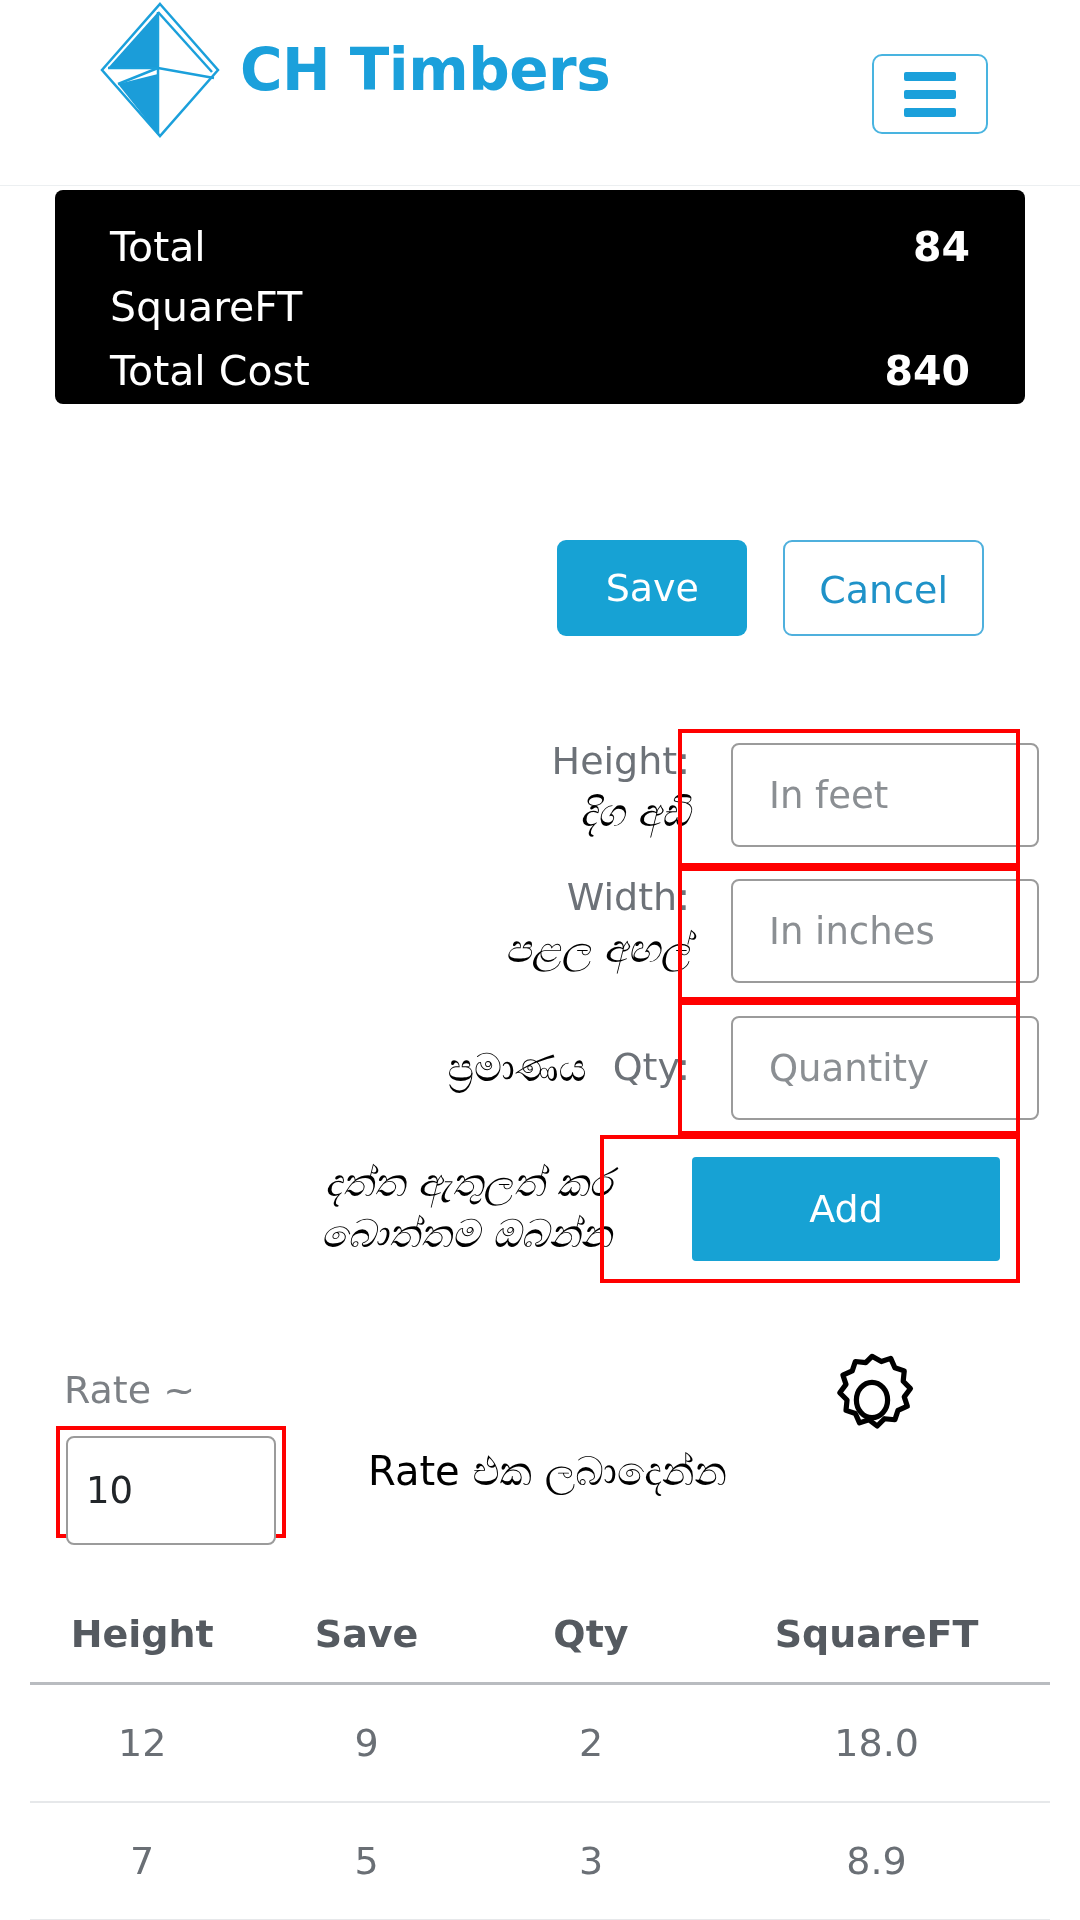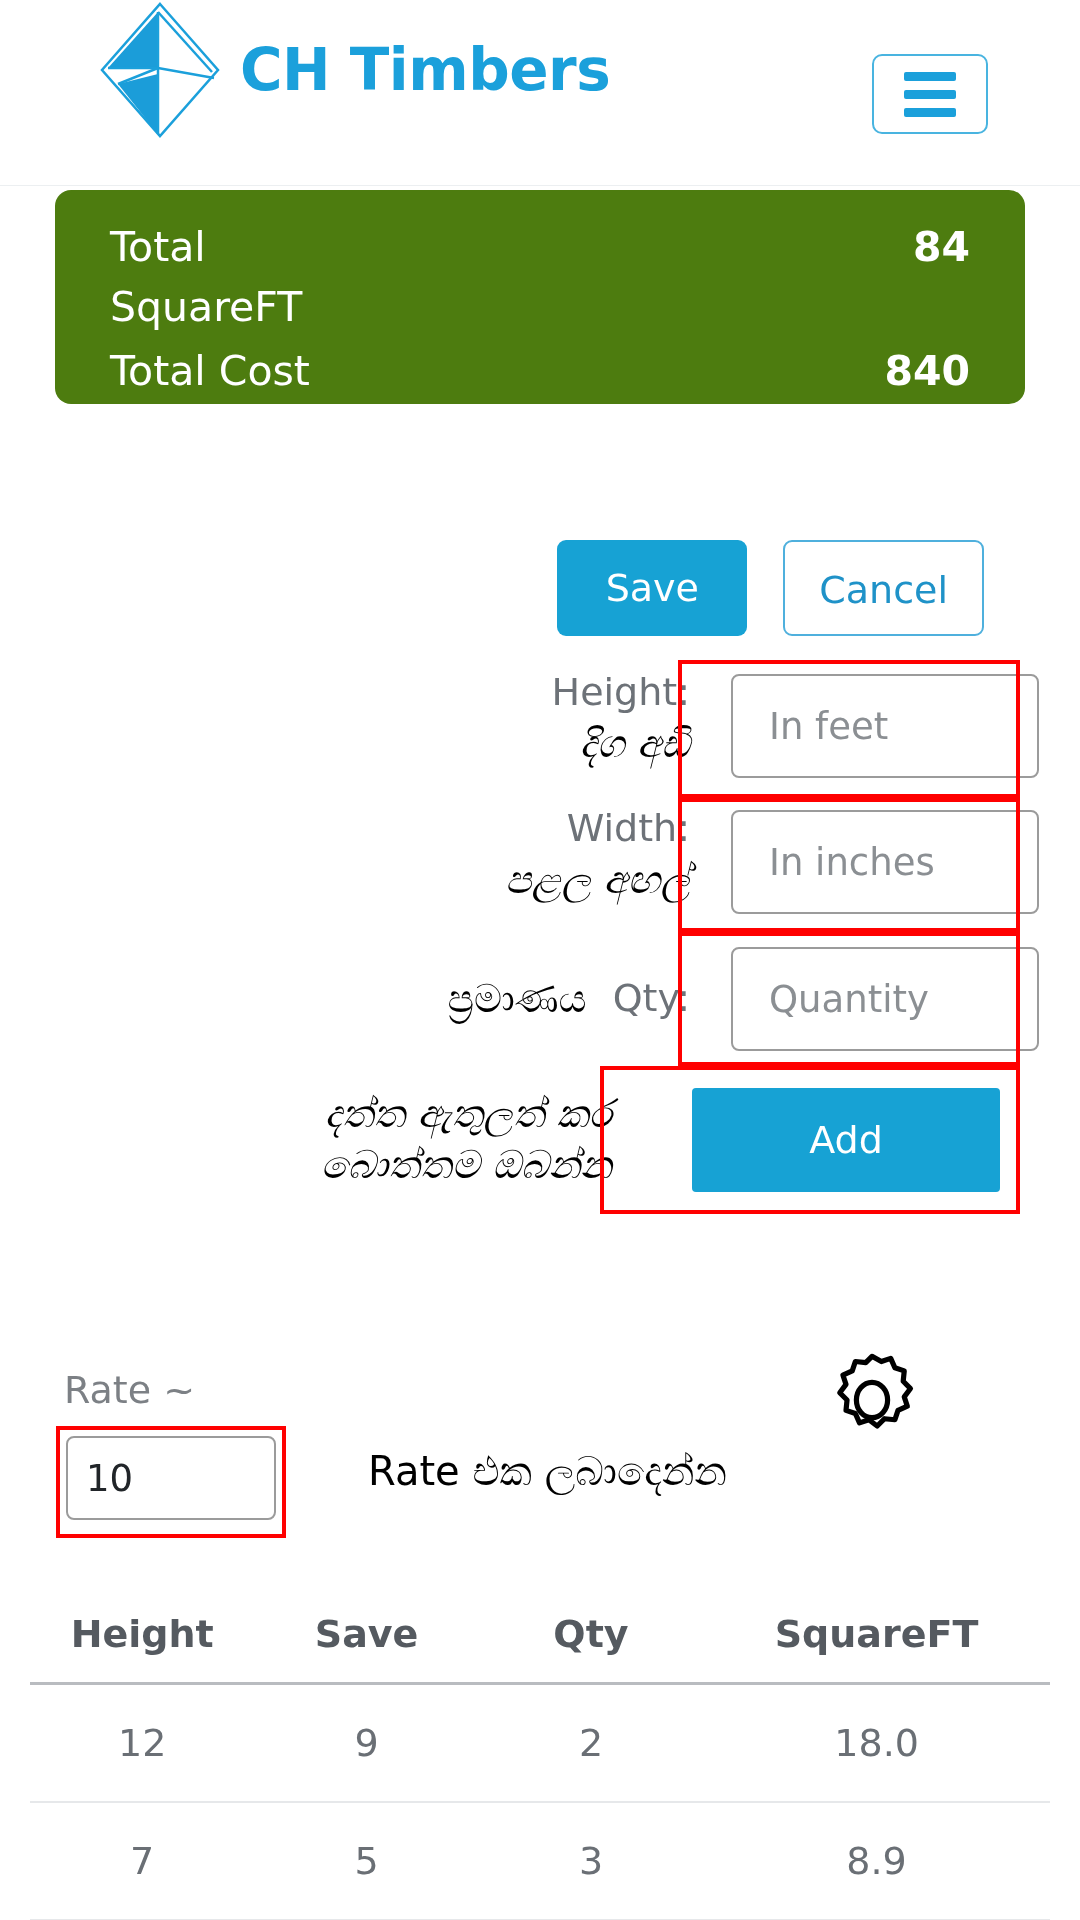--- a/index.html
+++ b/index.html
@@ -69,22 +69,22 @@
     border-radius: 2px;
   }
 
   
   .summary-card {
     position: absolute;
     left: 55px;
     top: 190px;
     width: 970px;
     height: 214px;
-    background: #4d7c0f;
-    border-radius: 16px;
+    background: #000000;
+    border-radius: 8px;
     box-sizing: border-box;
     padding: 28px 55px 0 55px;
     color: #ffffff;
   }
   .sum-row {
     display: flex;
     justify-content: space-between;
     align-items: flex-start;
     font-size: 41px;
     font-weight: 400;
@@ -122,21 +122,21 @@
     background: #ffffff;
     color: #1f92c8;
     border: 2px solid #4fb0dd;
     min-width: 190px;
     text-align: center;
   }
 
   
   .form-area {
     position: absolute;
-    top: 660px;
+    top: 729px;
     left: 0;
     width: 1056px;
   }
   .frow {
     position: relative;
     display: flex;
     align-items: flex-start;
     justify-content: flex-end;
     margin-bottom: 0;
   }
@@ -220,21 +220,21 @@
     width: 230px;
     height: 112px;
     border: 4px solid #ff0000;
     box-sizing: border-box;
   }
   .rate-input {
     position: absolute;
     left: 66px;
     top: 68px;
     width: 210px;
-    height: 84px;
+    height: 109px;
     border: 2px solid #9b9b9b;
     border-radius: 8px;
     font-size: 37px;
     color: #212529;
     padding: 0 18px;
     box-sizing: border-box;
     background: #fff;
     outline: none;
     font-family: "DejaVu Sans", "Liberation Sans", sans-serif;
   }

